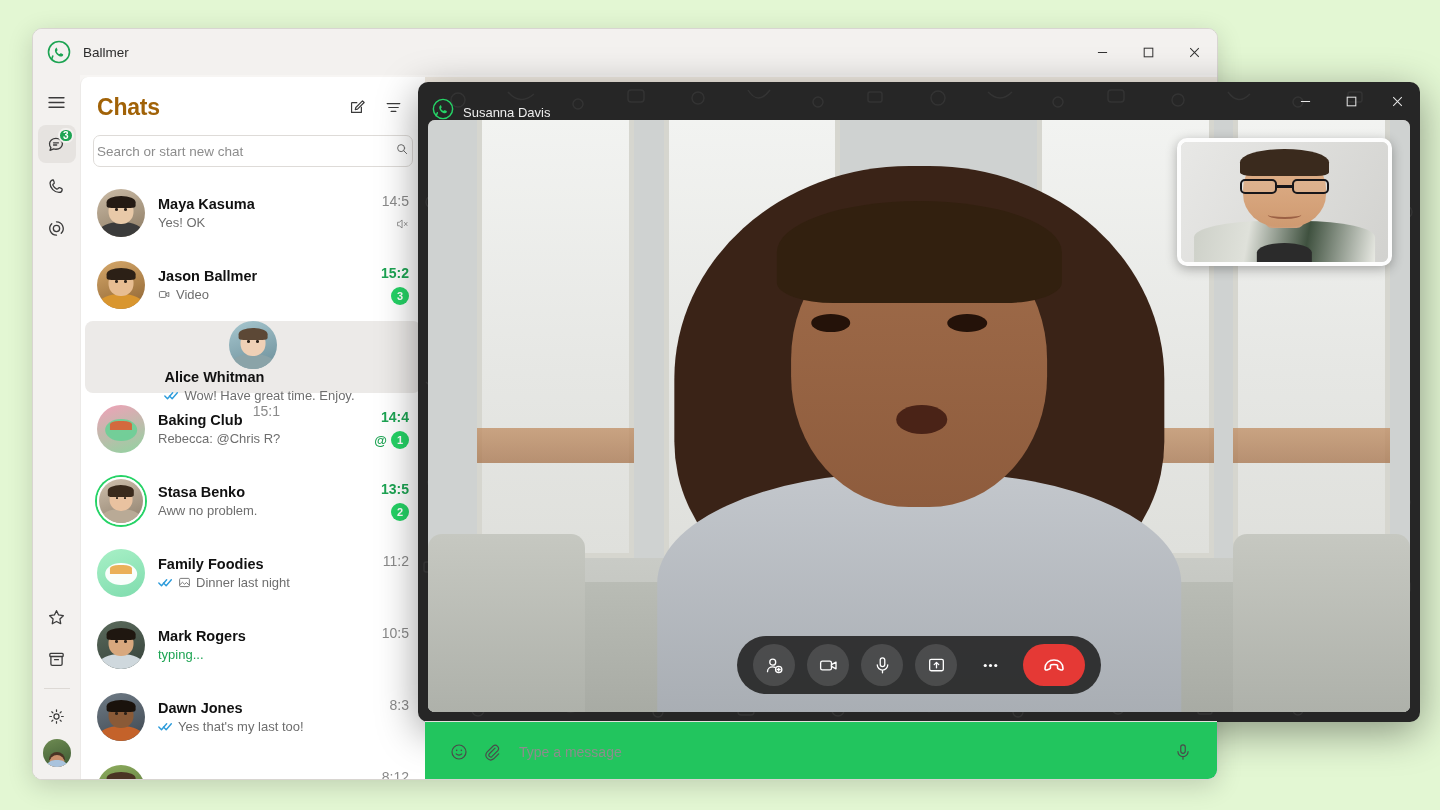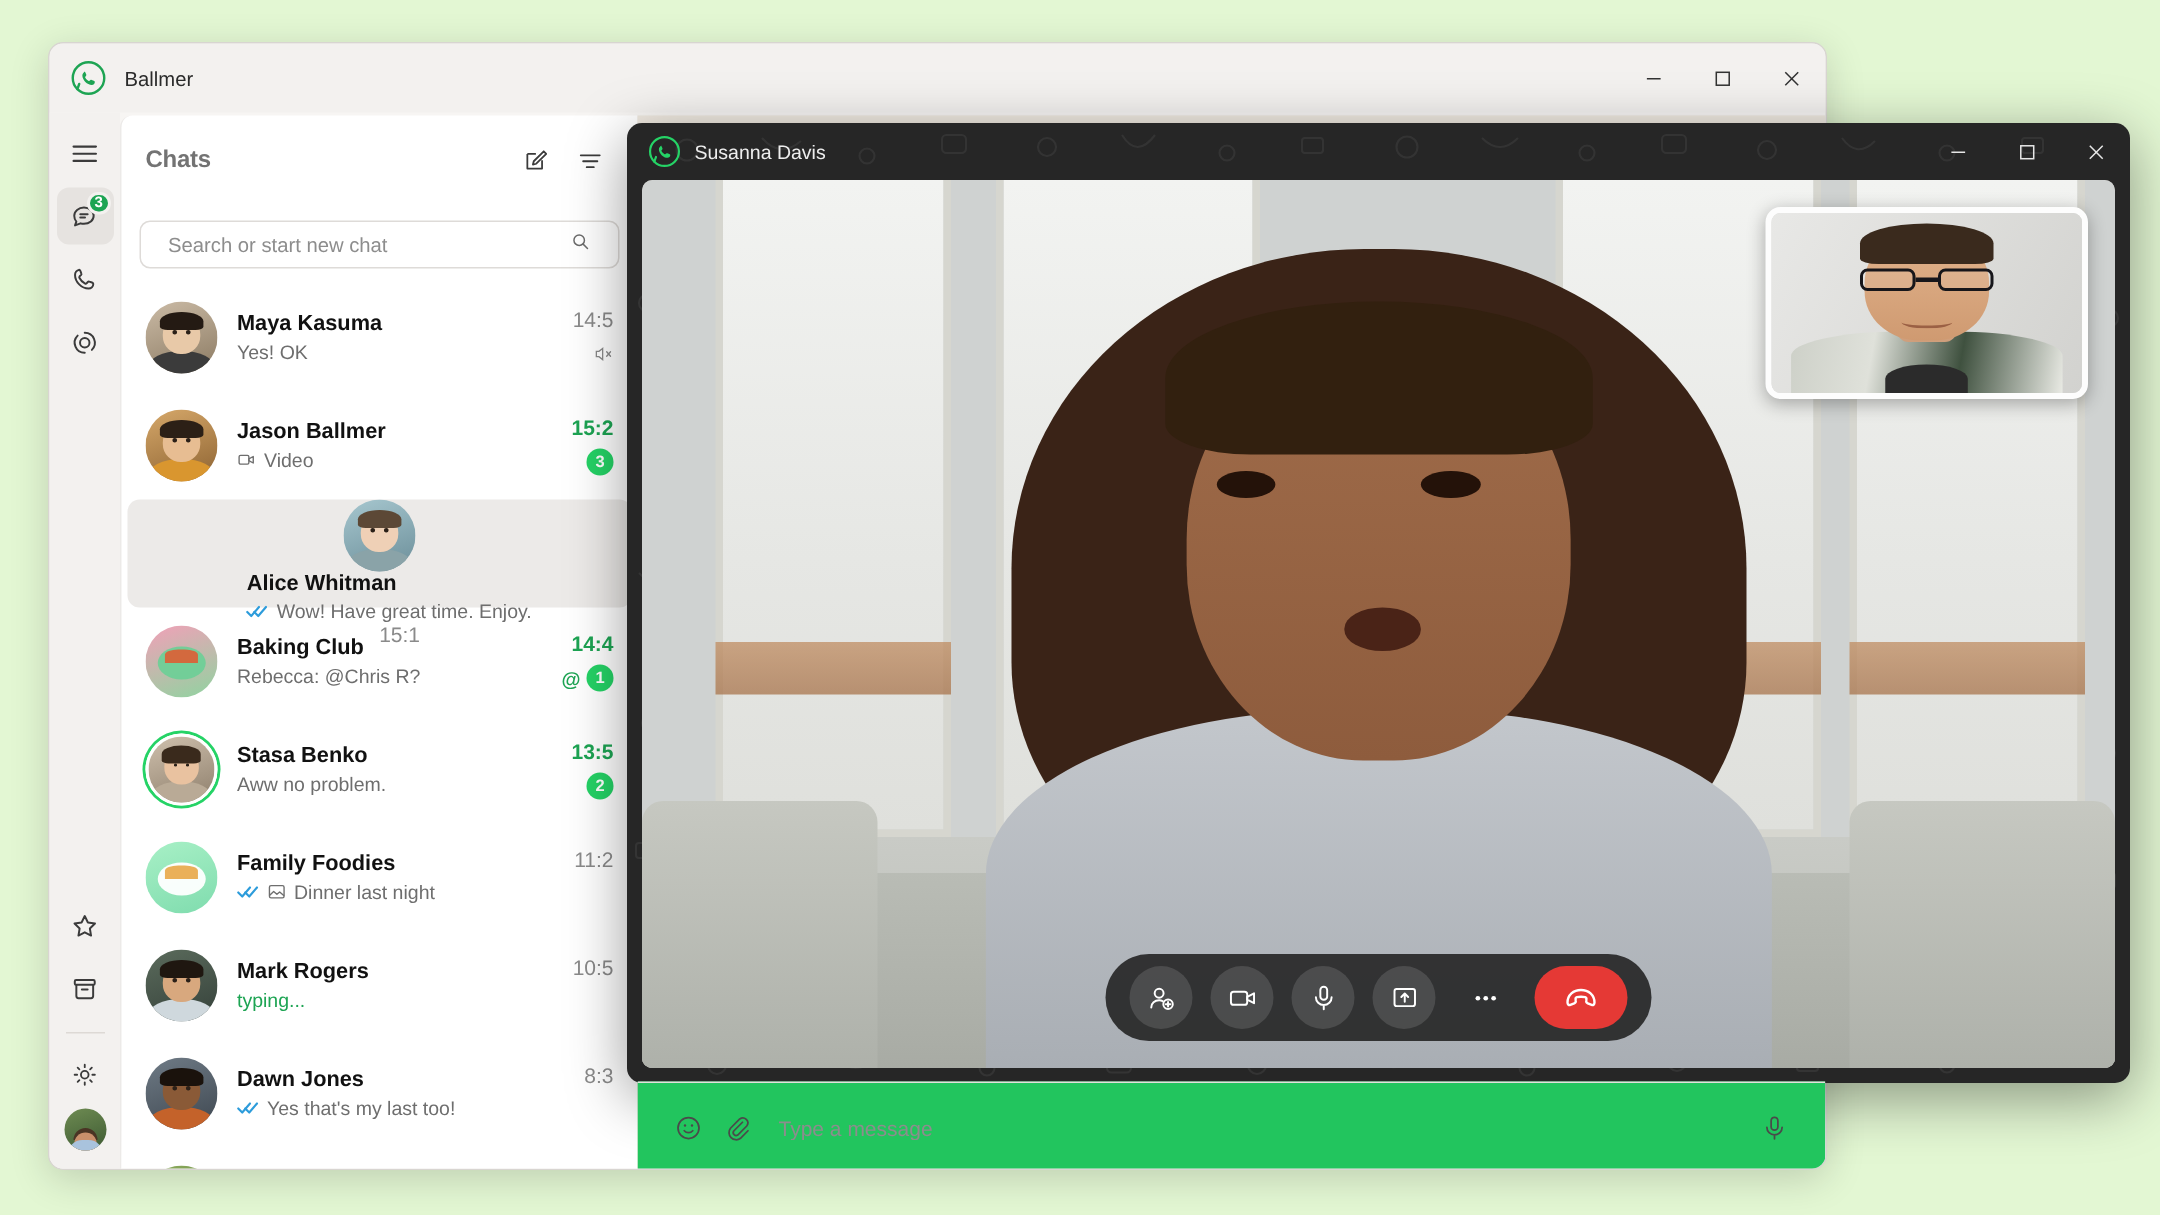--- a/index.html
+++ b/index.html
@@ -131,42 +131,41 @@
     border-left: 1px solid #eceae8;
     display: flex; flex-direction: column;
     flex-shrink: 0;
     overflow: hidden;
   }
   .panel-head {
     padding: 14px 16px 6px 16px;
     display: flex; align-items: center;
   }
   .panel-title {
-    font-size: 16px; font-weight: bold; color: #737373;
+    font-size: 23px; font-weight: bold; color: #a16207;
     letter-spacing: -.2px;
   }
   .panel-head-actions {
     margin-left: auto; display: flex; gap: 4px;
   }
   .icon-btn {
     width: 32px; height: 32px; border-radius: 6px;
     display: flex; align-items: center; justify-content: center;
     color: #3b3b3b;
   }
   .icon-btn svg { width: 19px; height: 19px; }
 
   .search-wrap { padding: 6px 12px 10px 12px; }
   .search-box {
     height: 32px;
     border: 1px solid #dedbd8;
     border-radius: 7px;
     display: flex; align-items: center;
-    padding: 0 18px;
+    padding: 0 3px;
     background: #fff;
-    margin-top: 12px;
   }
   .search-box input {
     flex: 1; border: none; outline: none;
     font-size: 13.5px; color: #555;
     font-family: "Liberation Sans", sans-serif;
     background: transparent;
   }
   .search-box input::placeholder { color: #8d8d8d; }
   .search-box svg { width: 14px; height: 14px; color: #6b6b6b; }
 
@@ -263,21 +262,21 @@
     overflow: hidden;
   }
   .call-doodle {
     position: absolute; inset: 0;
     opacity: .10;
     pointer-events: none;
   }
   .call-titlebar {
     height: 38px;
     position: relative;
-    display: flex; align-items: center;
+    display: flex; align-items: flex-end;
     z-index: 3;
   }
   .call-wa-logo { margin-left: 14px; width: 22px; height: 22px; }
   .call-peer {
     margin-left: 9px;
     font-size: 13px; color: #ededed;
   }
   .call-e2e {
     position: absolute; left: 0; right: 0;
     text-align: center;

